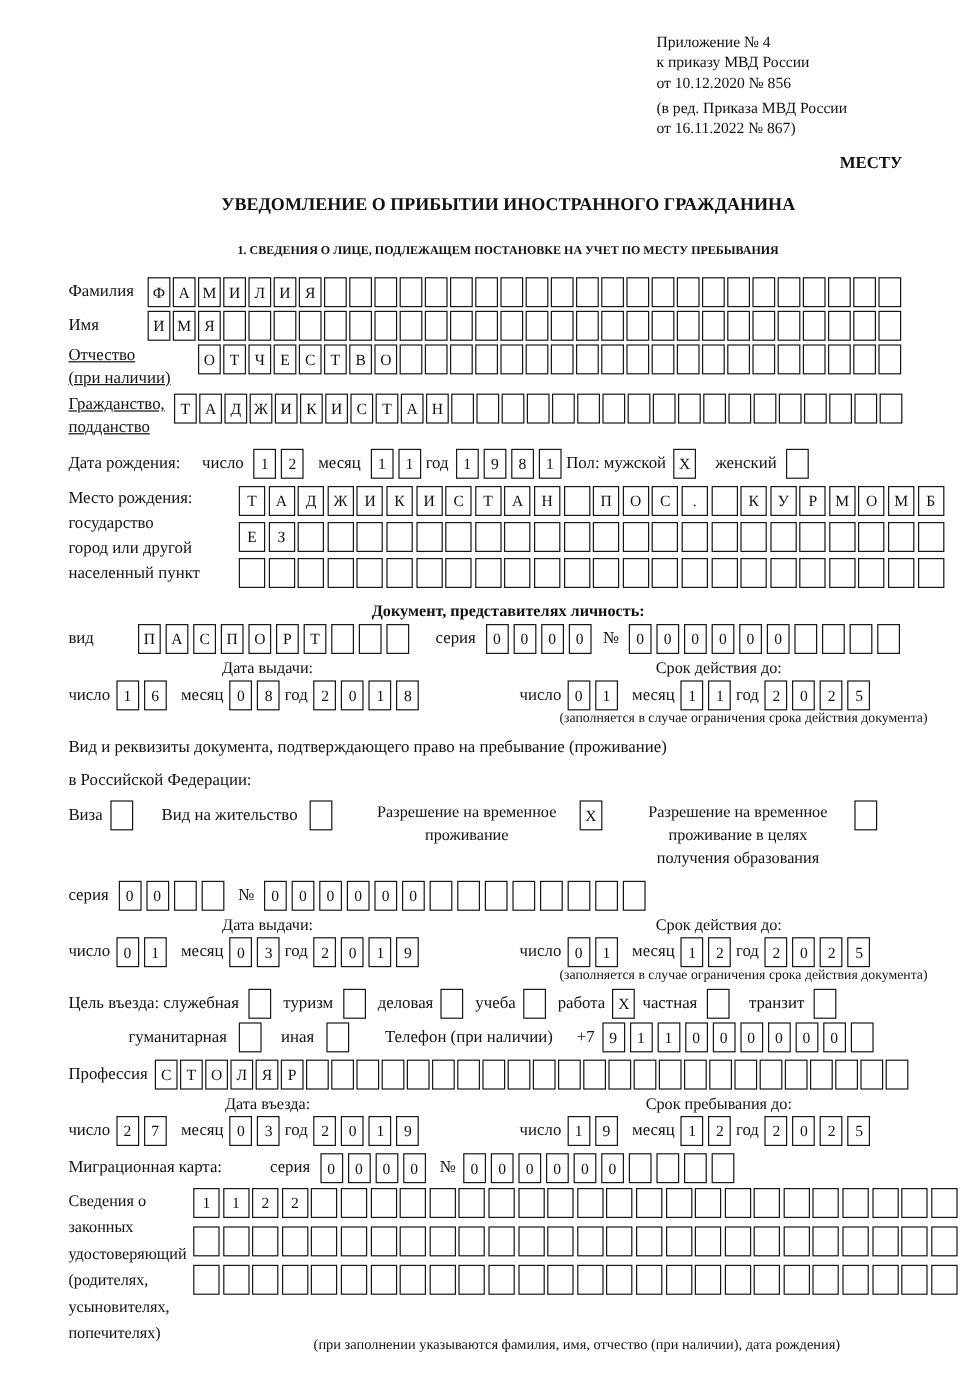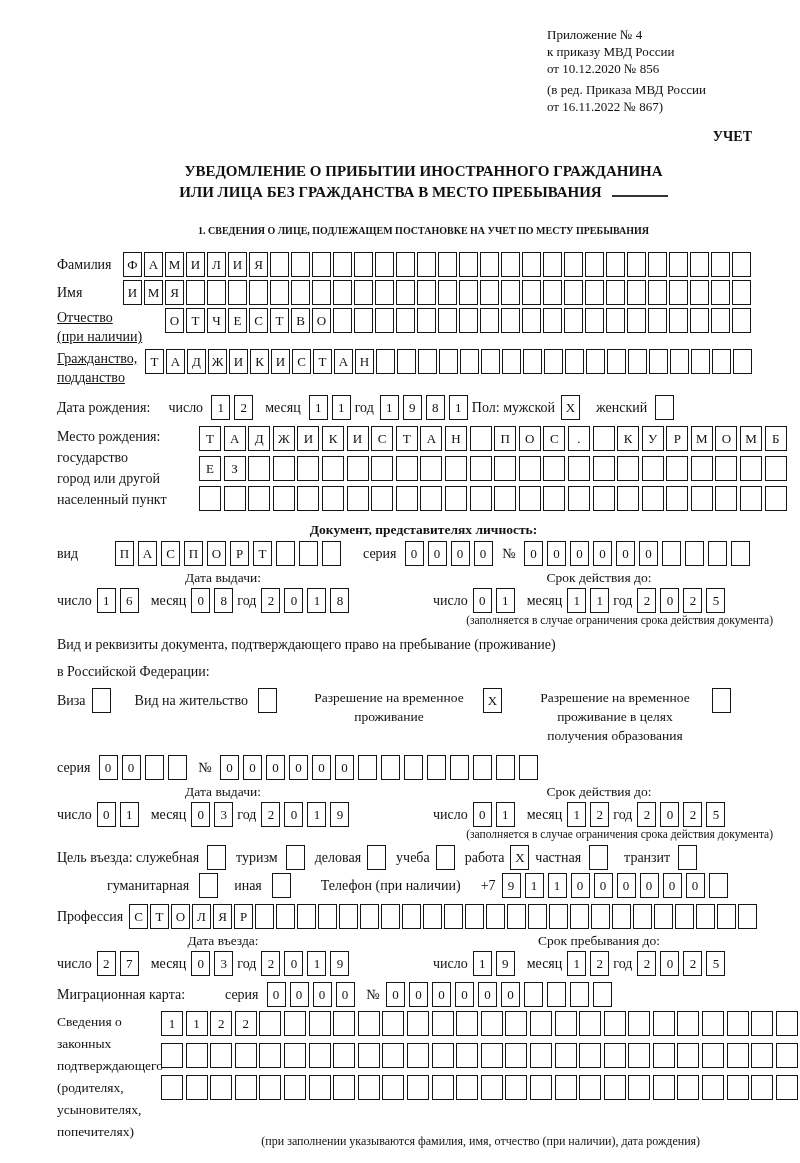--- a/index.html
+++ b/index.html
@@ -56,27 +56,24 @@
 <div class="page">
 
   <div class="annex">
     <div>Приложение № 4</div>
     <div>к приказу МВД России</div>
     <div>от 10.12.2020 № 856</div>
     <div class="gap"></div>
     <div>(в ред. Приказа МВД России</div>
     <div>от 16.11.2022 № 867)</div>
   </div>
-  <div class="forma">УЧЕТ</div>
+  <div class="forma">МЕСТУ</div>
 
   <div class="title">
     <div>УВЕДОМЛЕНИЕ О ПРИБЫТИИ ИНОСТРАННОГО ГРАЖДАНИНА</div>
-    <div>
-      <span>ИЛИ ЛИЦА БЕЗ ГРАЖДАНСТВА В МЕСТО ПРЕБЫВАНИЯ</span><span class="t-underline"></span>
-    </div>
   </div>
   <div class="sec-head">1. СВЕДЕНИЯ О ЛИЦЕ, ПОДЛЕЖАЩЕМ ПОСТАНОВКЕ НА УЧЕТ ПО МЕСТУ ПРЕБЫВАНИЯ</div>
 
   <div class="row" style="margin-top:16px;">
     <span class="lbl w66">Фамилия</span>
     <span class="cells">
         <span class="cell">Ф</span>
         <span class="cell">А</span>
         <span class="cell">М</span>
         <span class="cell">И</span>
@@ -681,21 +678,21 @@
         <span class="cell"></span>
         <span class="cell"></span>
         <span class="cell"></span>
       </span>
   </div>
 
   <div class="reps">
     <span class="reps-labels">
       <div>Сведения о</div>
       <div>законных</div>
-      <div>подтверждающего</div>
+      <div>удостоверяющий</div>
       <div>(родителях,</div>
       <div>усыновителях,</div>
       <div>попечителях)</div>
     </span>
     <span class="reps-rows">
       <span class="cells wide">
           <span class="cell">1</span>
           <span class="cell">1</span>
           <span class="cell">2</span>
           <span class="cell">2</span>

